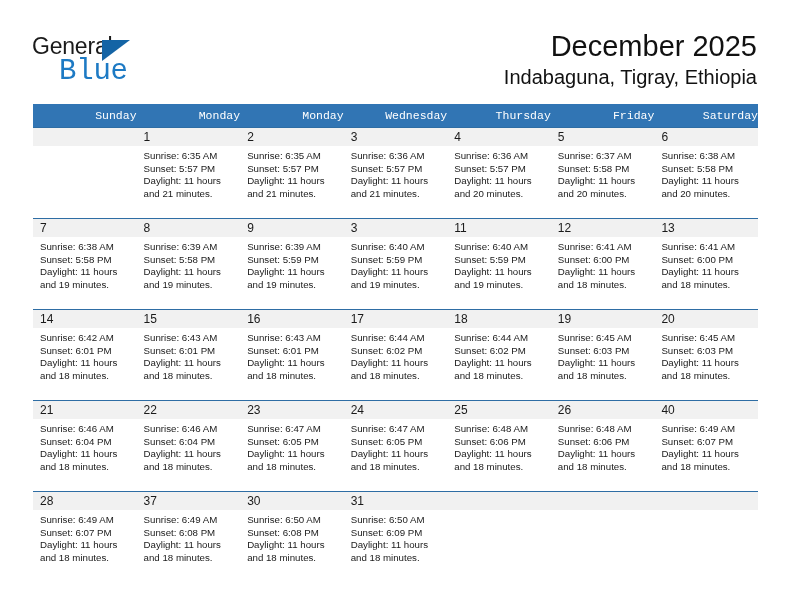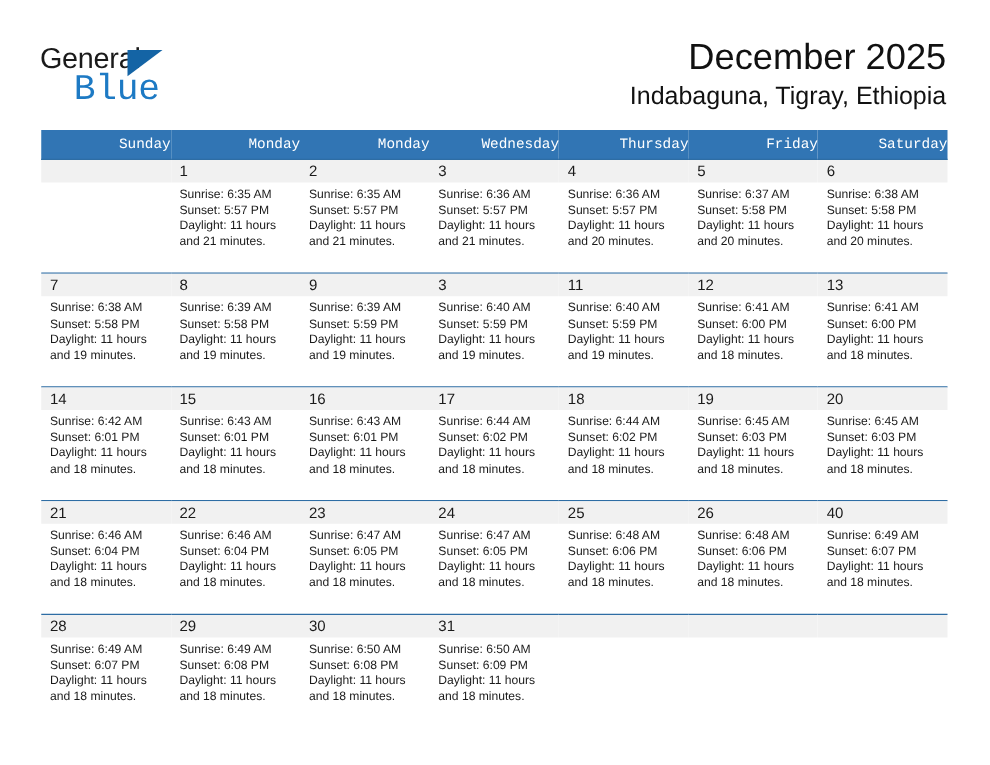--- a/index.html
+++ b/index.html
@@ -505,21 +505,21 @@
               <div class="cell-detail">
                 <div>Sunrise: 6:49 AM</div>
                 <div>Sunset: 6:07 PM</div>
                 <div>Daylight: 11 hours</div>
                 <div>and 18 minutes.</div>
               </div>
             </div>
           </td>
         <td>
             <div class="cell">
-              <div class="daynum-band">29</div>
+              <div class="daynum-band">37</div>
               <div class="cell-detail">
                 <div>Sunrise: 6:49 AM</div>
                 <div>Sunset: 6:08 PM</div>
                 <div>Daylight: 11 hours</div>
                 <div>and 18 minutes.</div>
               </div>
             </div>
           </td>
         <td>
             <div class="cell">

